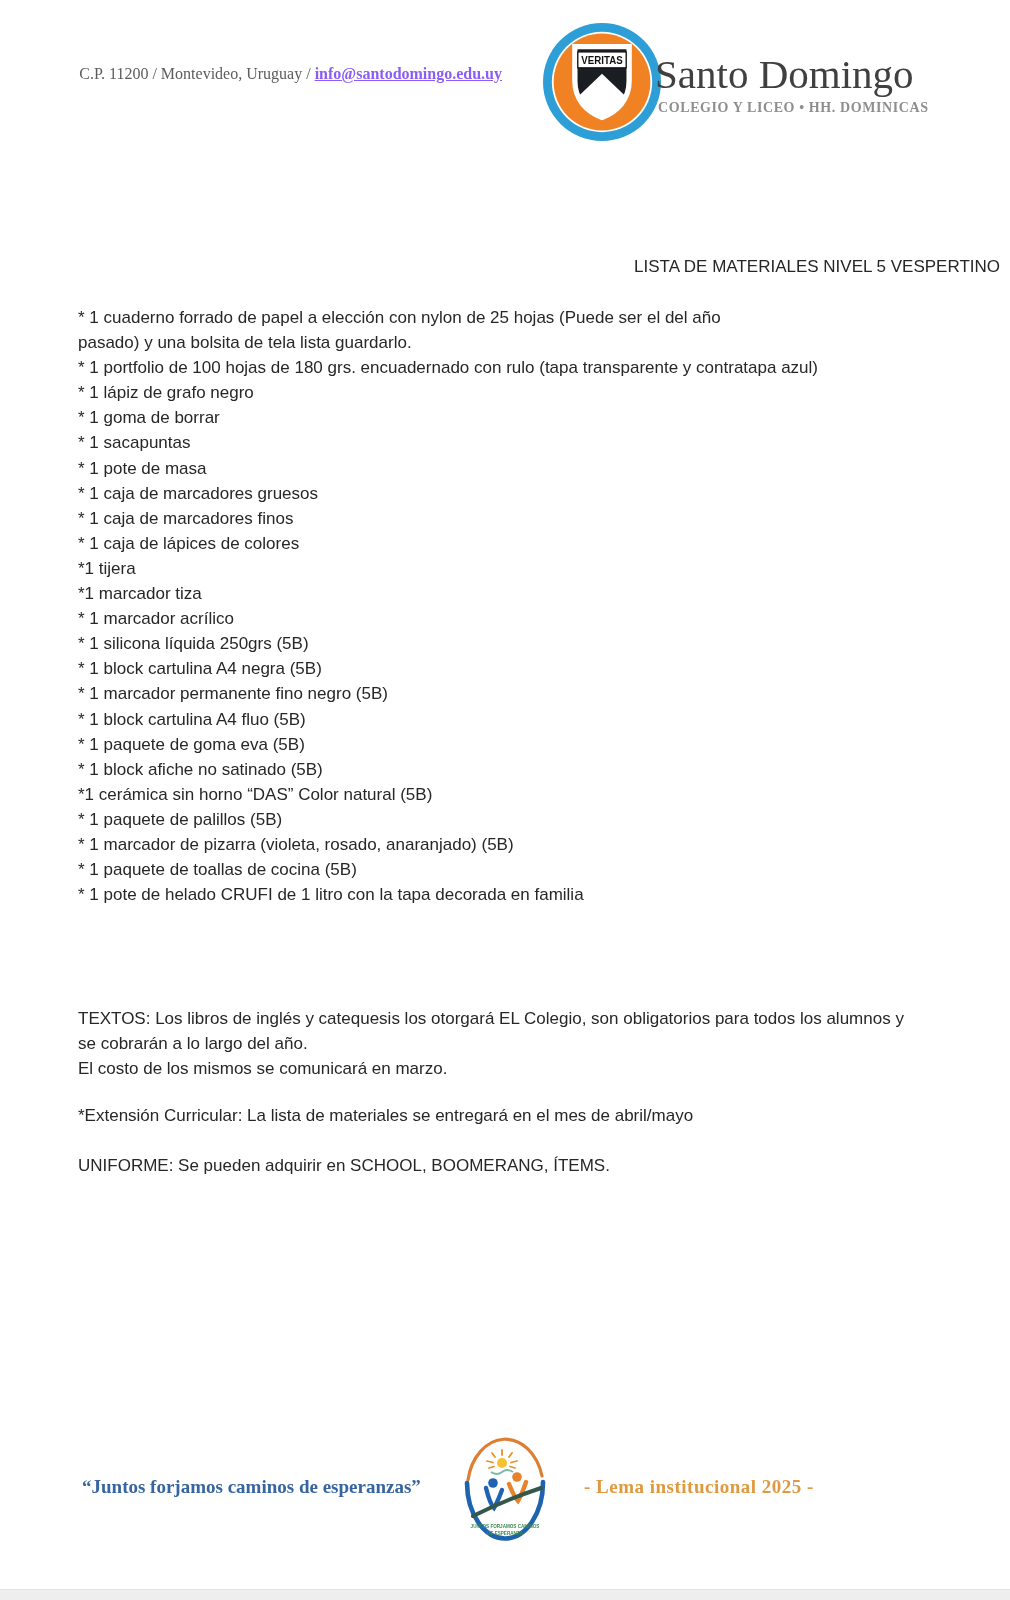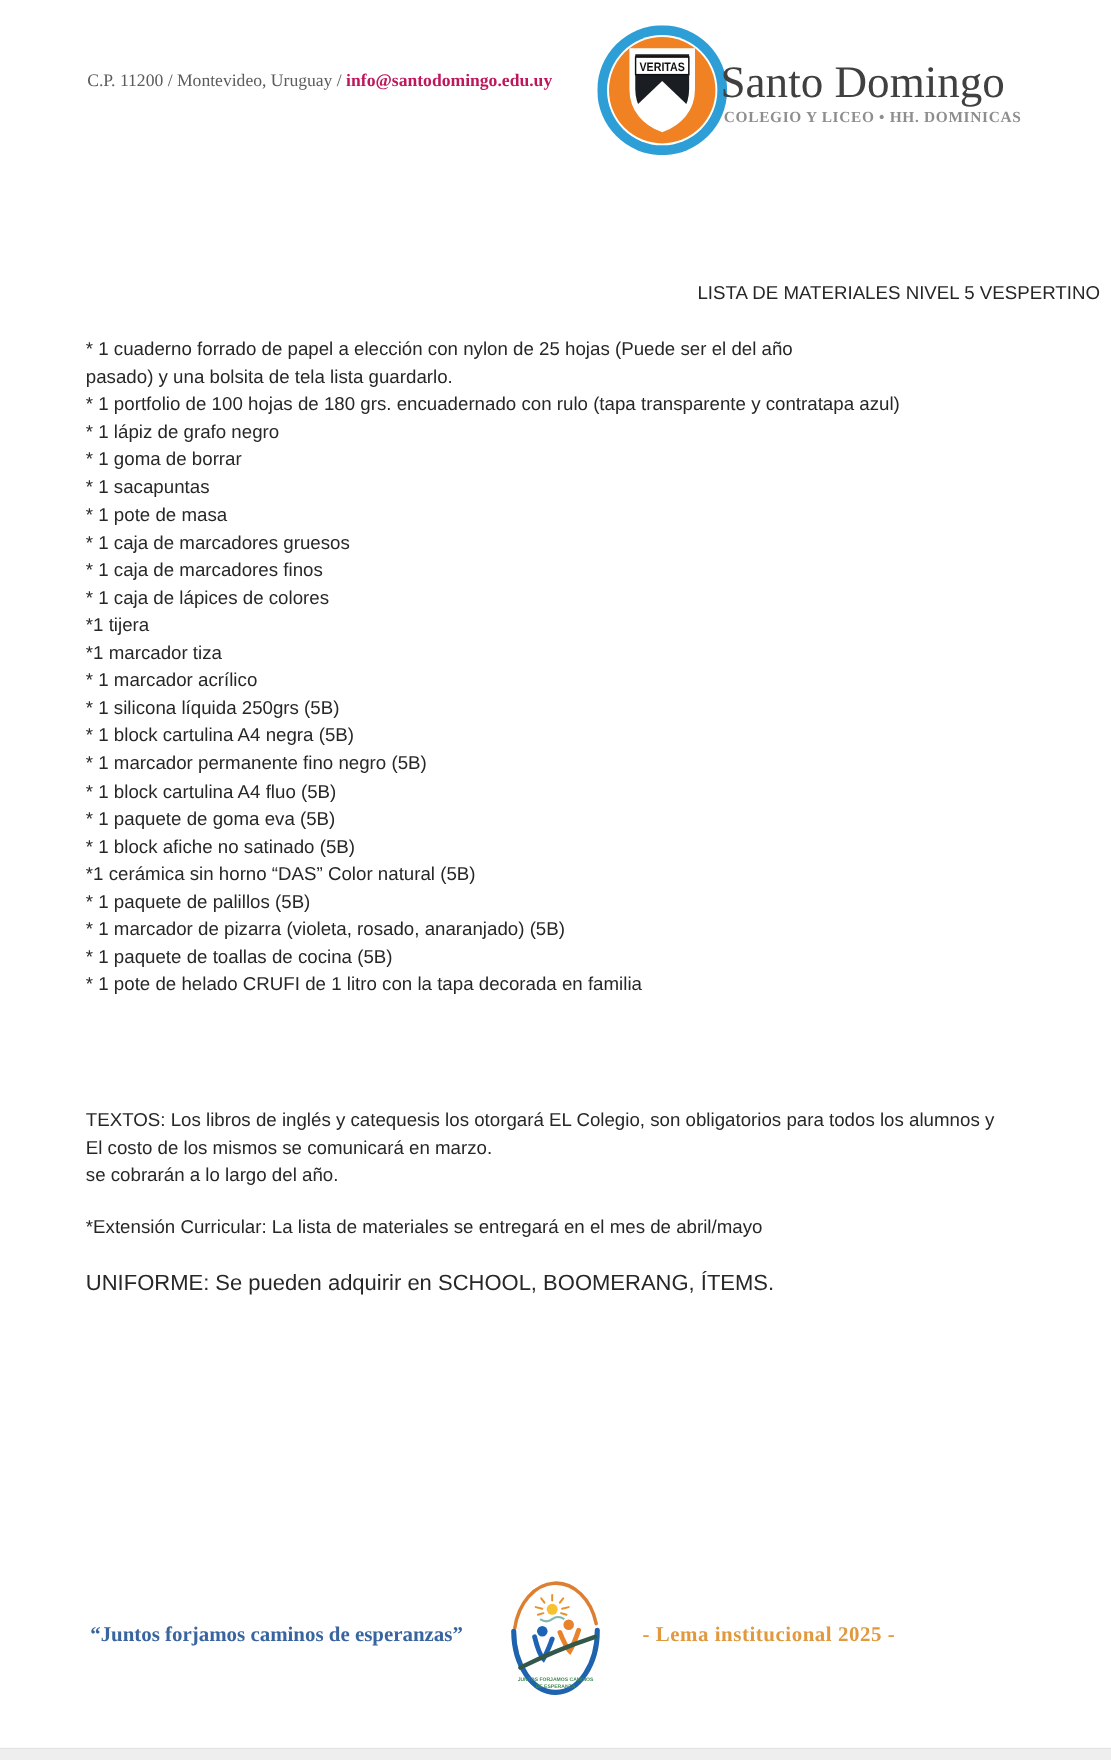--- a/index.html
+++ b/index.html
@@ -6,21 +6,21 @@
   #screen{
     position:relative; width:1010px; height:1600px; overflow:hidden;
     background:#ffffff; font-family:"Liberation Sans",sans-serif; color:#272727;
   }
   
   .addr{
     position:absolute; top:60px; left:20px; width:482px; text-align:right;
     font-family:"Liberation Serif",serif; font-size:16px; line-height:27px;
     color:#5c5c5c; white-space:nowrap;
   }
-  .addr b{color:#be185d;}
+  .addr b{color:#8b5cf6;text-decoration:underline;}
   .brand-logo{position:absolute; left:543px; top:23px; width:118px; height:118px;}
   .brand-name{
     position:absolute; left:655px; top:50px;
     font-family:"Liberation Serif",serif; font-weight:normal; font-size:41px;
     color:#404040; white-space:nowrap;
   }
   .brand-sub{
     position:absolute; left:658px; top:100px;
     font-family:"Liberation Serif",serif; font-weight:bold; font-size:14px;
     letter-spacing:.6px; color:#8e8e8e; white-space:nowrap;
@@ -35,21 +35,21 @@
     position:absolute; left:78px; top:305px; font-size:17px; line-height:25.1px;
   }
   .mline{white-space:nowrap;}
   
   .textos{
     position:absolute; left:78px; top:1006px; width:930px;
     font-size:17px; line-height:25.1px;
   }
   .textos div{white-space:nowrap;}
   .extension{position:absolute; left:78px; top:1106px; font-size:17px; white-space:nowrap;}
-  .uniforme{position:absolute; left:78px; top:1156px; font-size:20px; white-space:nowrap;}
+  .uniforme{position:absolute; left:78px; top:1156px; font-size:17px; white-space:nowrap;}
   
   .foot-quote{
     position:absolute; left:82px; top:1476px;
     font-family:"Liberation Serif",serif; font-weight:bold; font-size:19px;
     color:#38659f; white-space:nowrap;
   }
   .foot-logo{position:absolute; left:455px; top:1426px; width:100px; height:135px;}
   .foot-lema{
     position:absolute; left:584px; top:1476px;
     font-family:"Liberation Serif",serif; font-weight:bold; font-size:19px;
@@ -107,22 +107,22 @@
     <div class="mline">* 1 block afiche no satinado (5B)</div>
     <div class="mline">*1 cerámica sin horno “DAS” Color natural (5B)</div>
     <div class="mline">* 1 paquete de palillos (5B)</div>
     <div class="mline">* 1 marcador de pizarra (violeta, rosado, anaranjado) (5B)</div>
     <div class="mline">* 1 paquete de toallas de cocina (5B)</div>
     <div class="mline">* 1 pote de helado CRUFI de 1 litro con la tapa decorada en familia</div>
   </div>
 
   <div class="textos">
     <div>TEXTOS: Los libros de inglés y catequesis los otorgará EL Colegio, son obligatorios para todos los alumnos y</div>
+    <div>se cobrarán a lo largo del año.</div>
     <div>El costo de los mismos se comunicará en marzo.</div>
-    <div>se cobrarán a lo largo del año.</div>
   </div>
   <div class="extension">*Extensión Curricular: La lista de materiales se entregará en el mes de abril/mayo</div>
   <div class="uniforme">UNIFORME: Se pueden adquirir en SCHOOL, BOOMERANG, ÍTEMS.</div>
 
   <div class="foot-quote">“Juntos forjamos caminos de esperanzas”</div>
 
   <div class="foot-logo">
     <svg viewBox="0 0 100 135" width="100" height="135">
 
       <path d="M13 54 A 38 50 0 0 1 87 50" fill="none" stroke="#dd7f33" stroke-width="3.2" stroke-linecap="round"></path>

